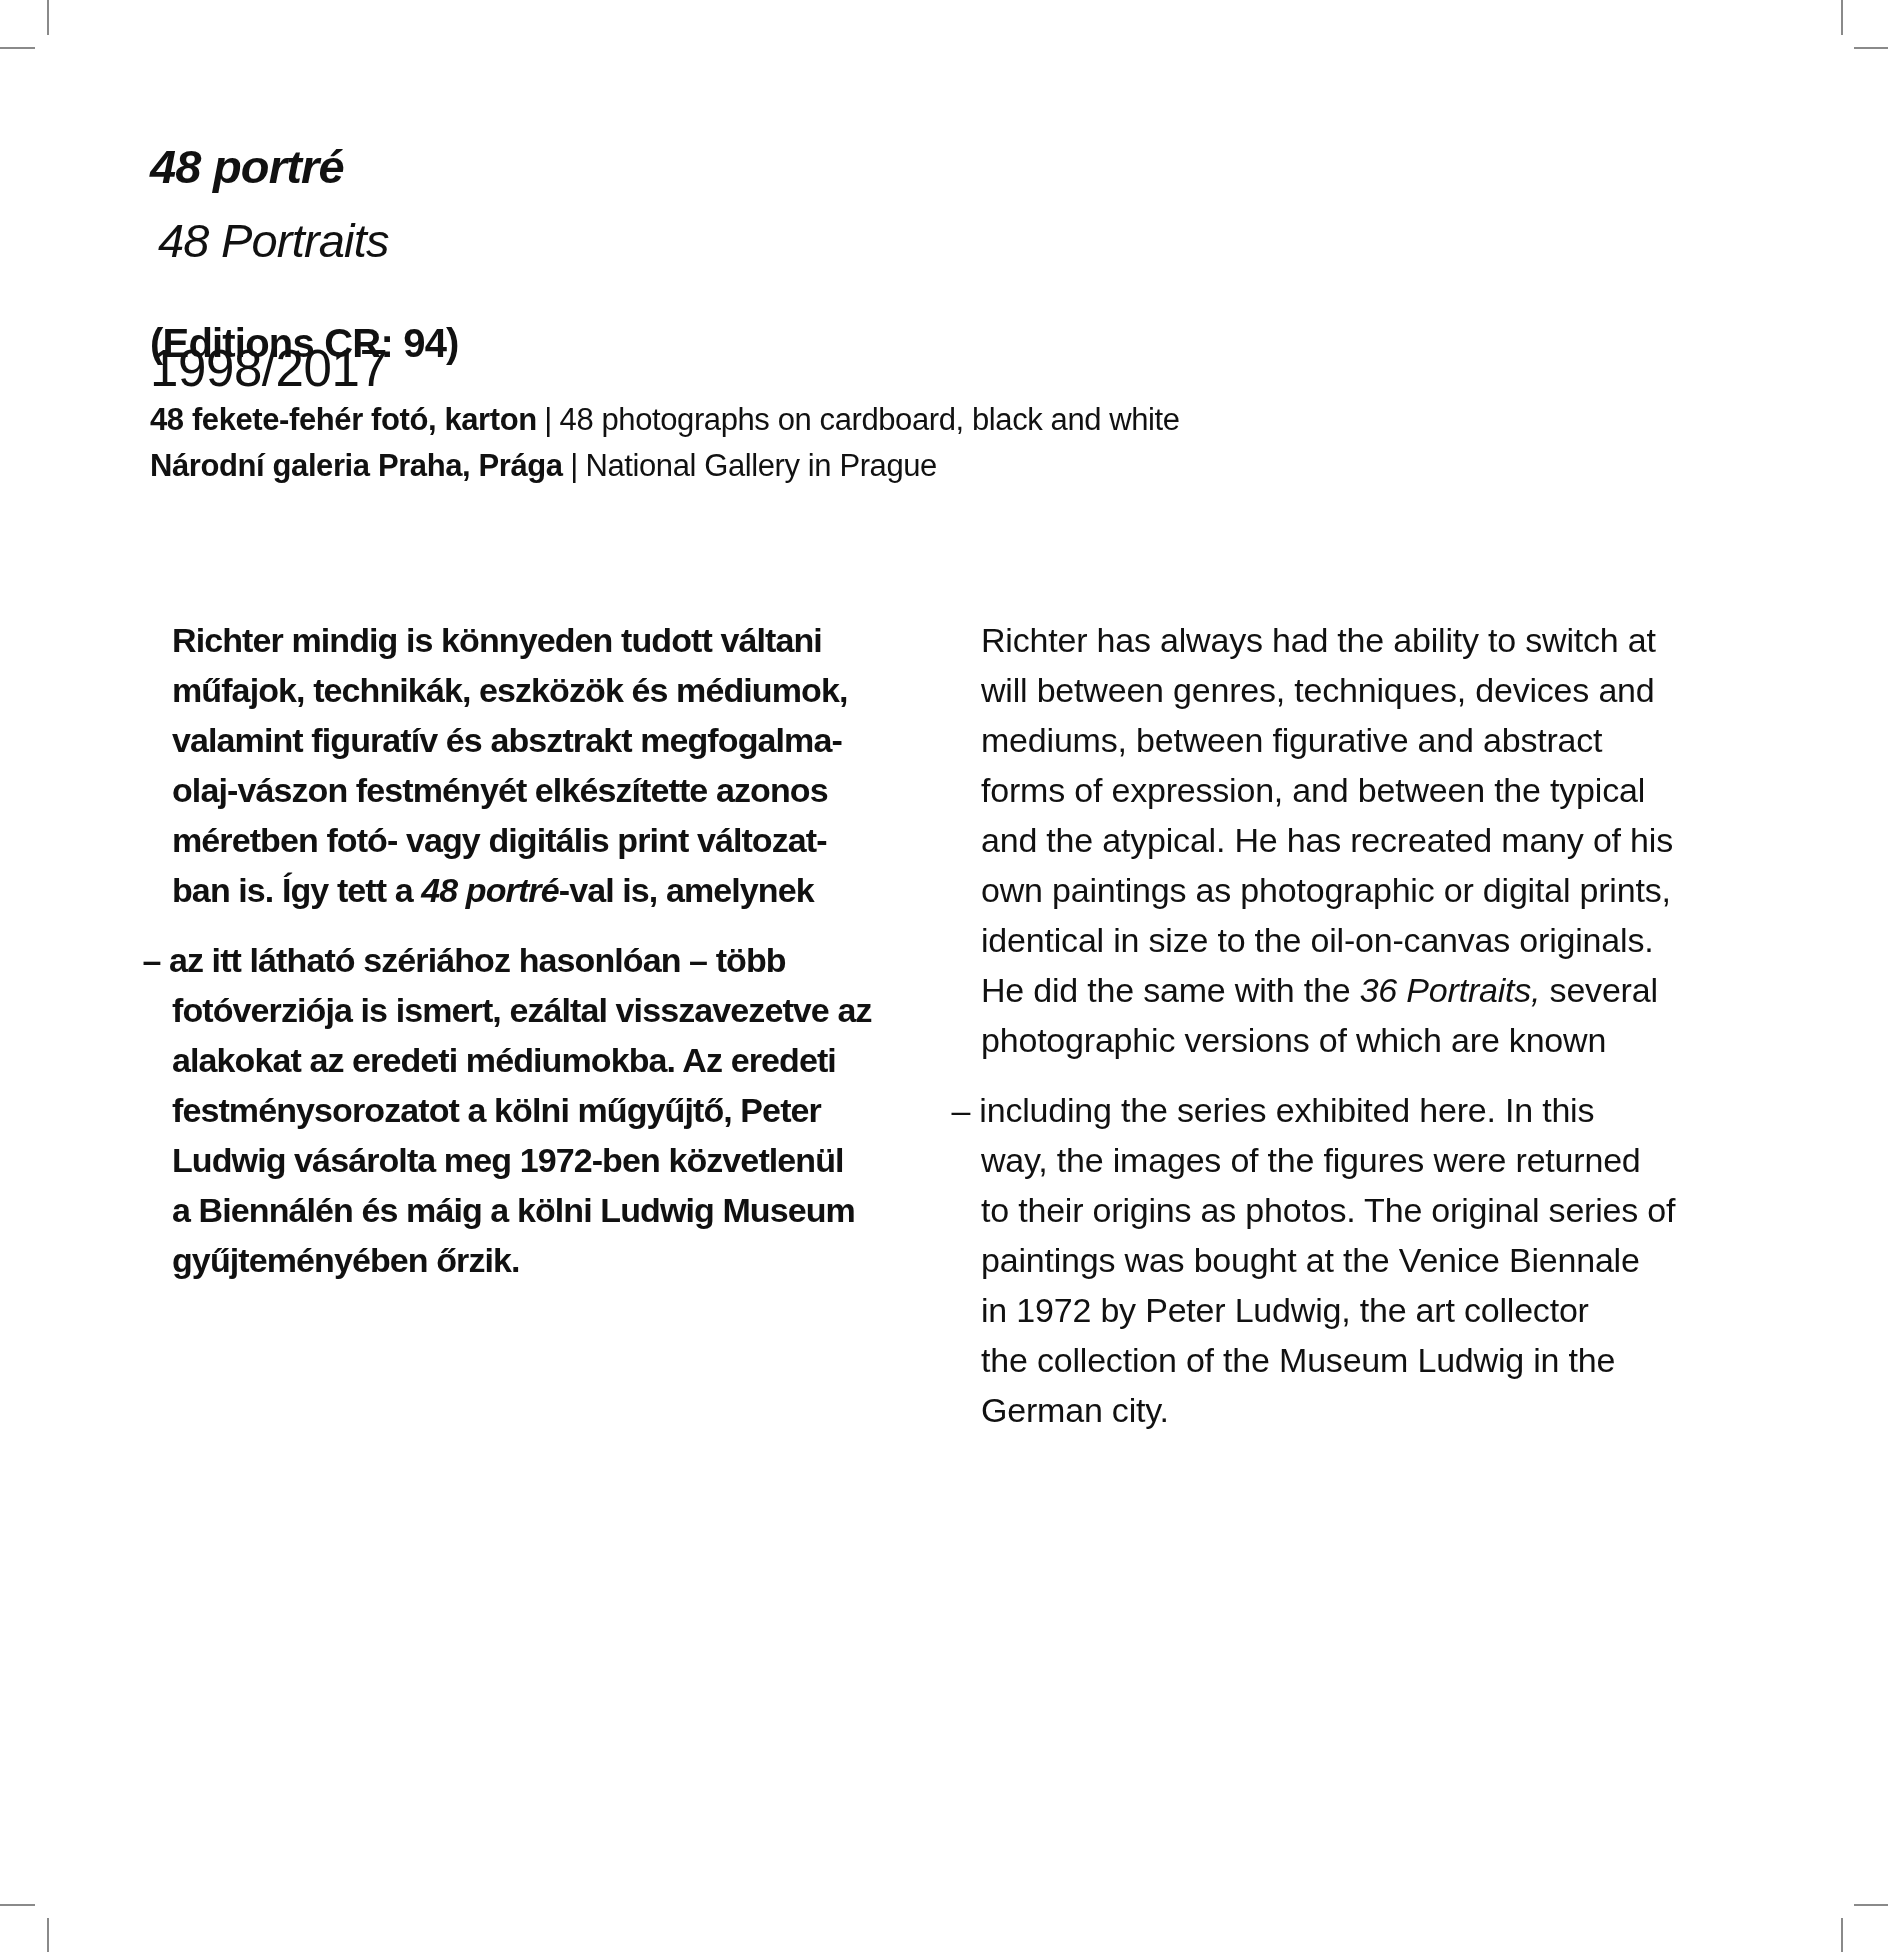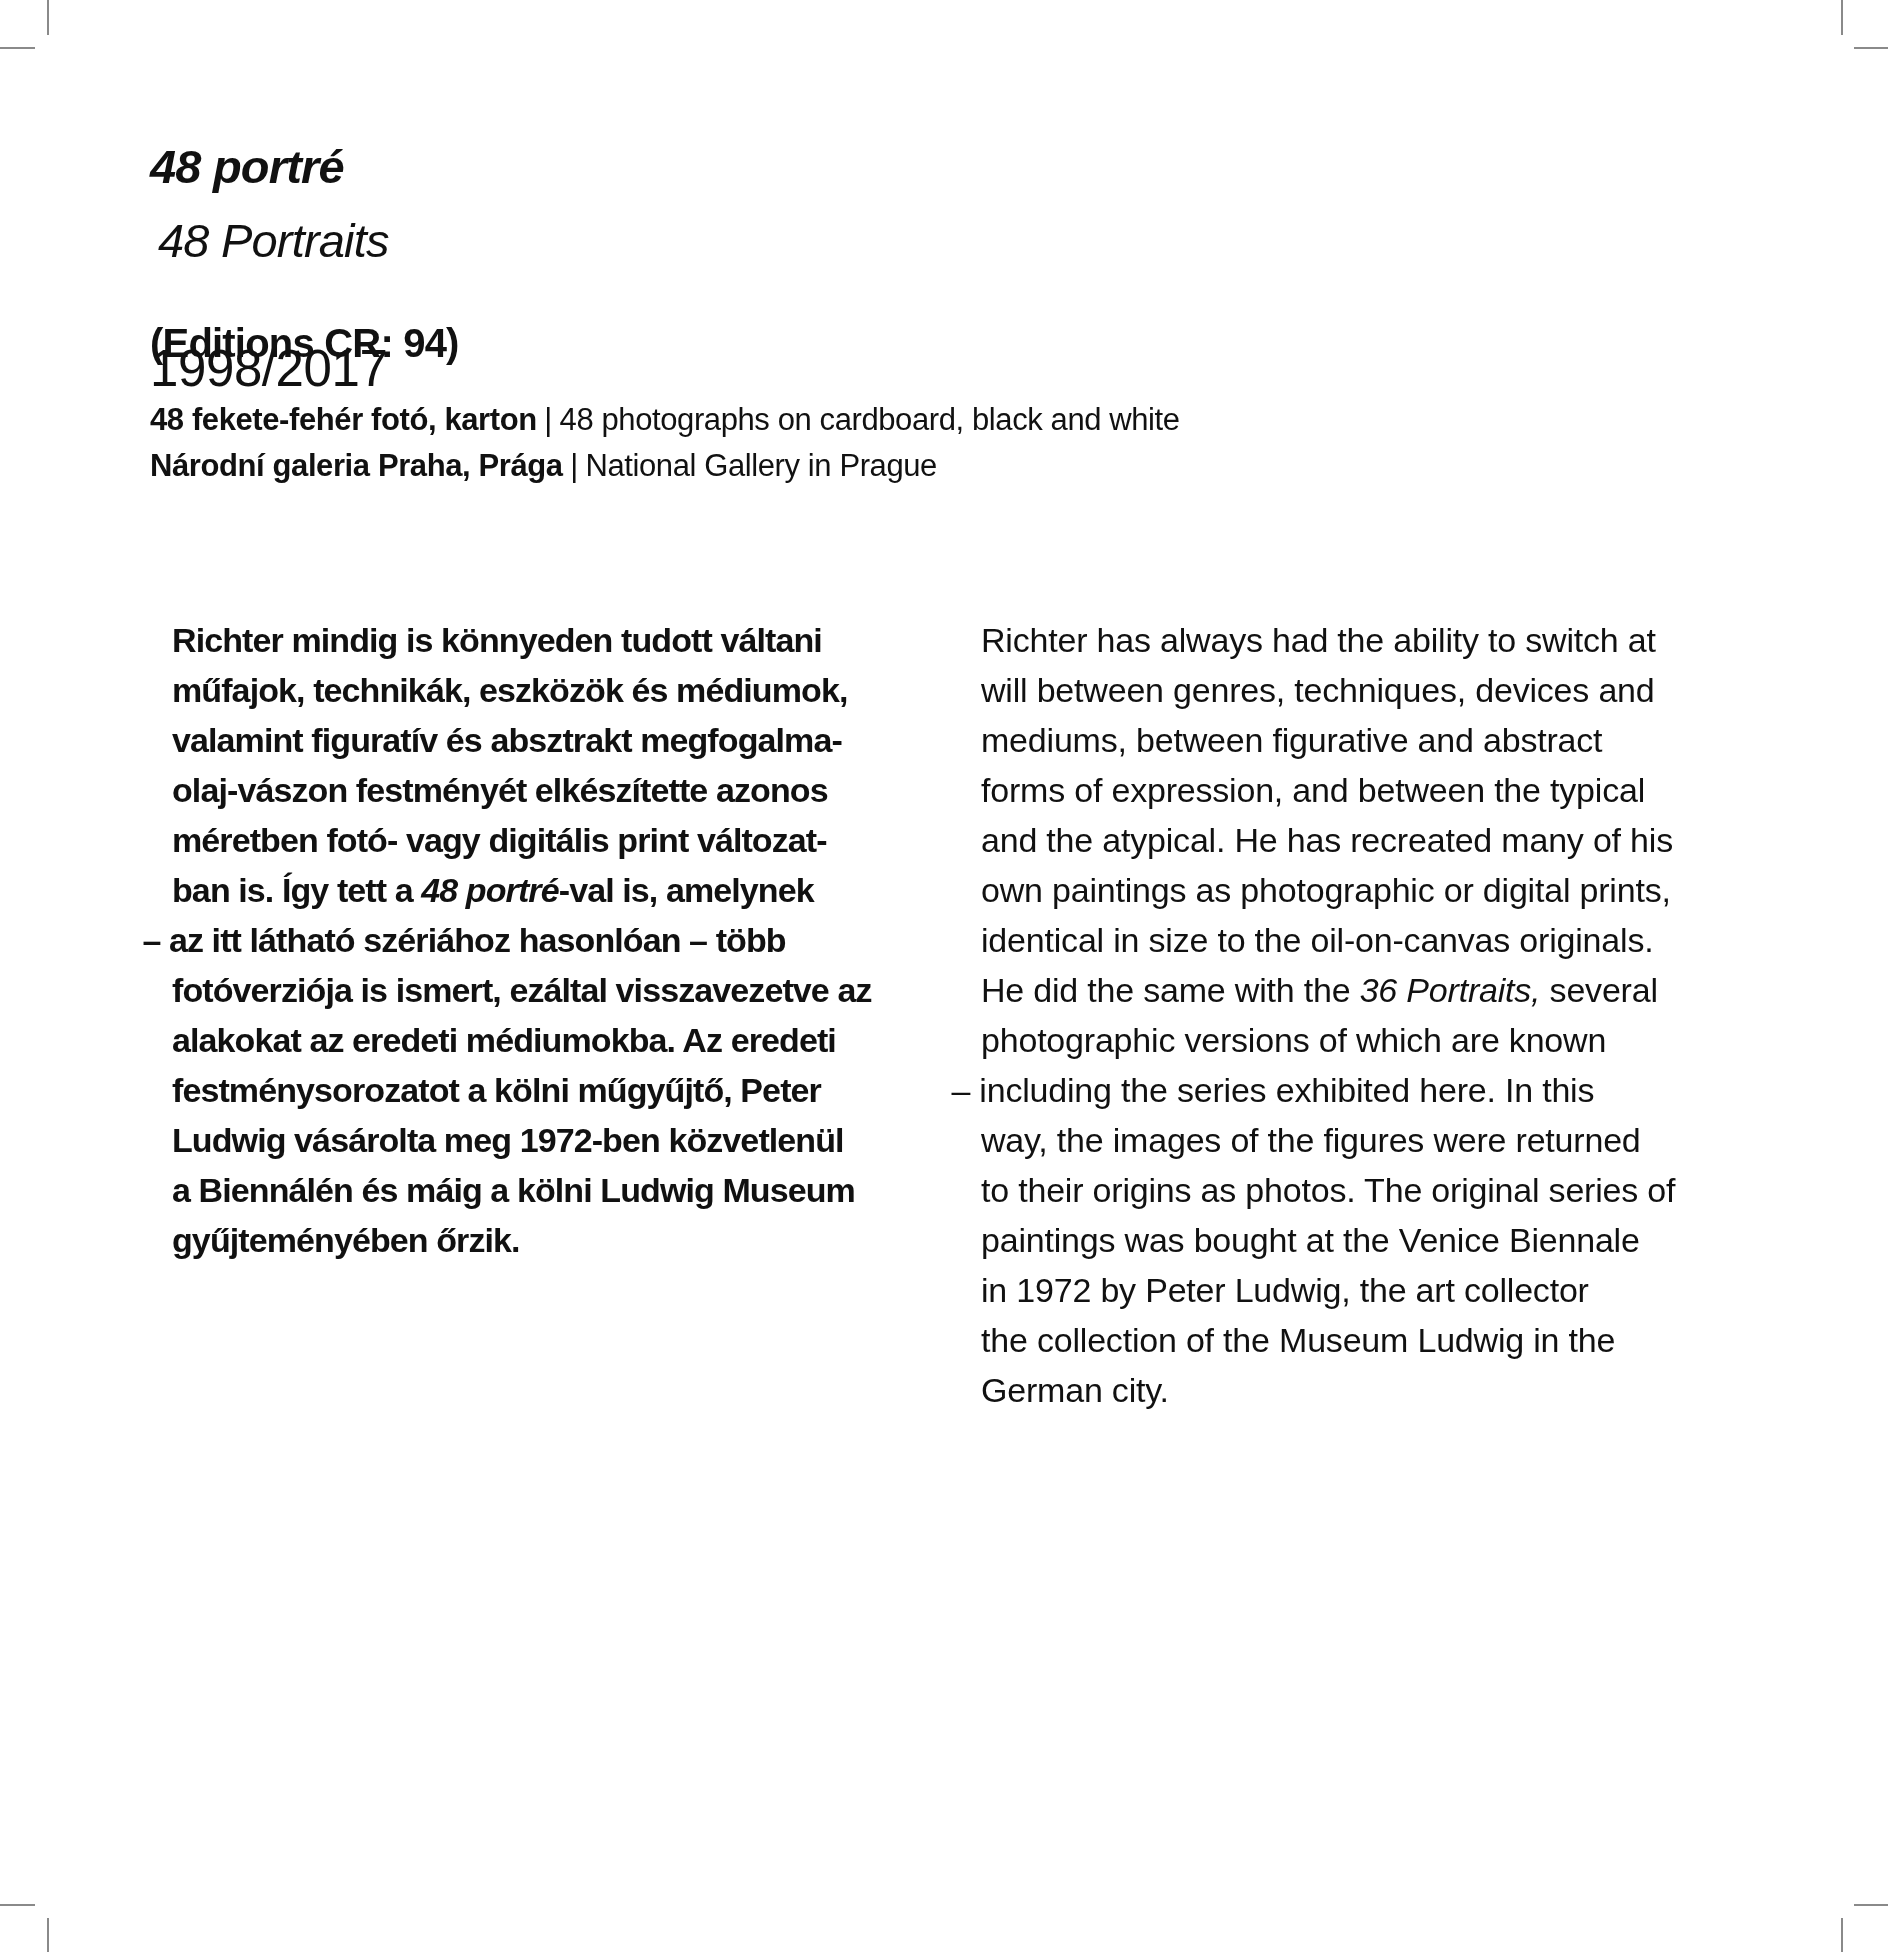--- a/index.html
+++ b/index.html
@@ -61,21 +61,21 @@
   }
   .col.hu{
     width:809px;flex:0 0 auto;
     font-weight:bold;letter-spacing:-0.9px;
   }
   .col.en{
     flex:0 0 auto;
     font-weight:400;letter-spacing:-0.2px;
   }
   .tl{white-space:nowrap;margin-left:22px;}
-  .tl.hang{margin-left:-7.6px;}
+  .tl.hang{margin-left:-7.6px;margin-top:20px;}
   .it{font-style:italic;}
 </style>
 </head>
 <body>
 
 <div class="crop v" style="left:47px;top:0;"></div>
 <div class="crop h" style="left:0;top:47px;"></div>
 <div class="crop v" style="left:1841px;top:0;"></div>
 <div class="crop h" style="left:1854px;top:47px;"></div>
 <div class="crop h" style="left:0;top:1904px;"></div>

